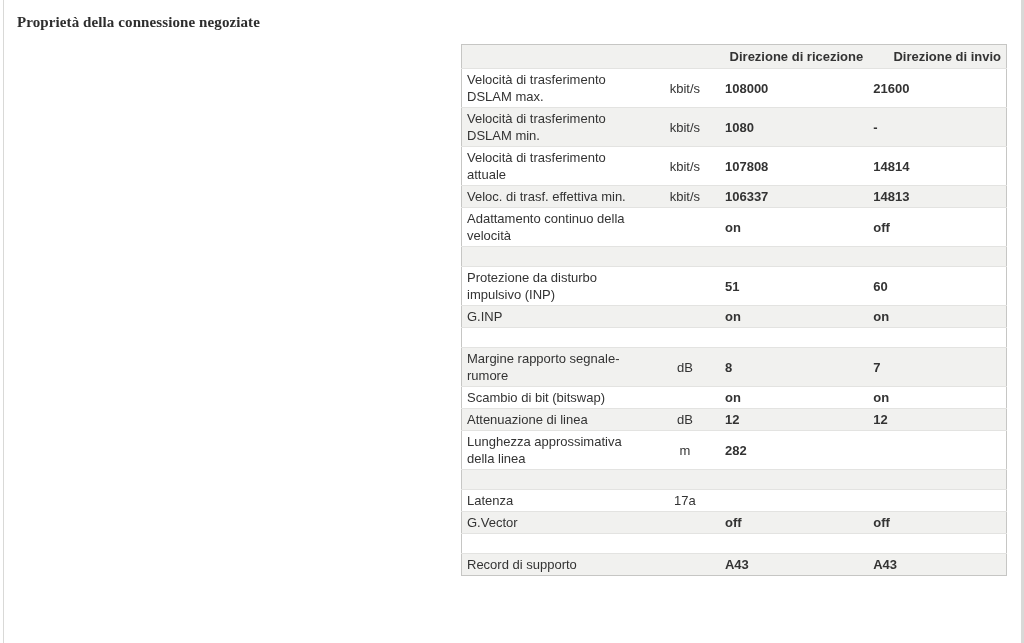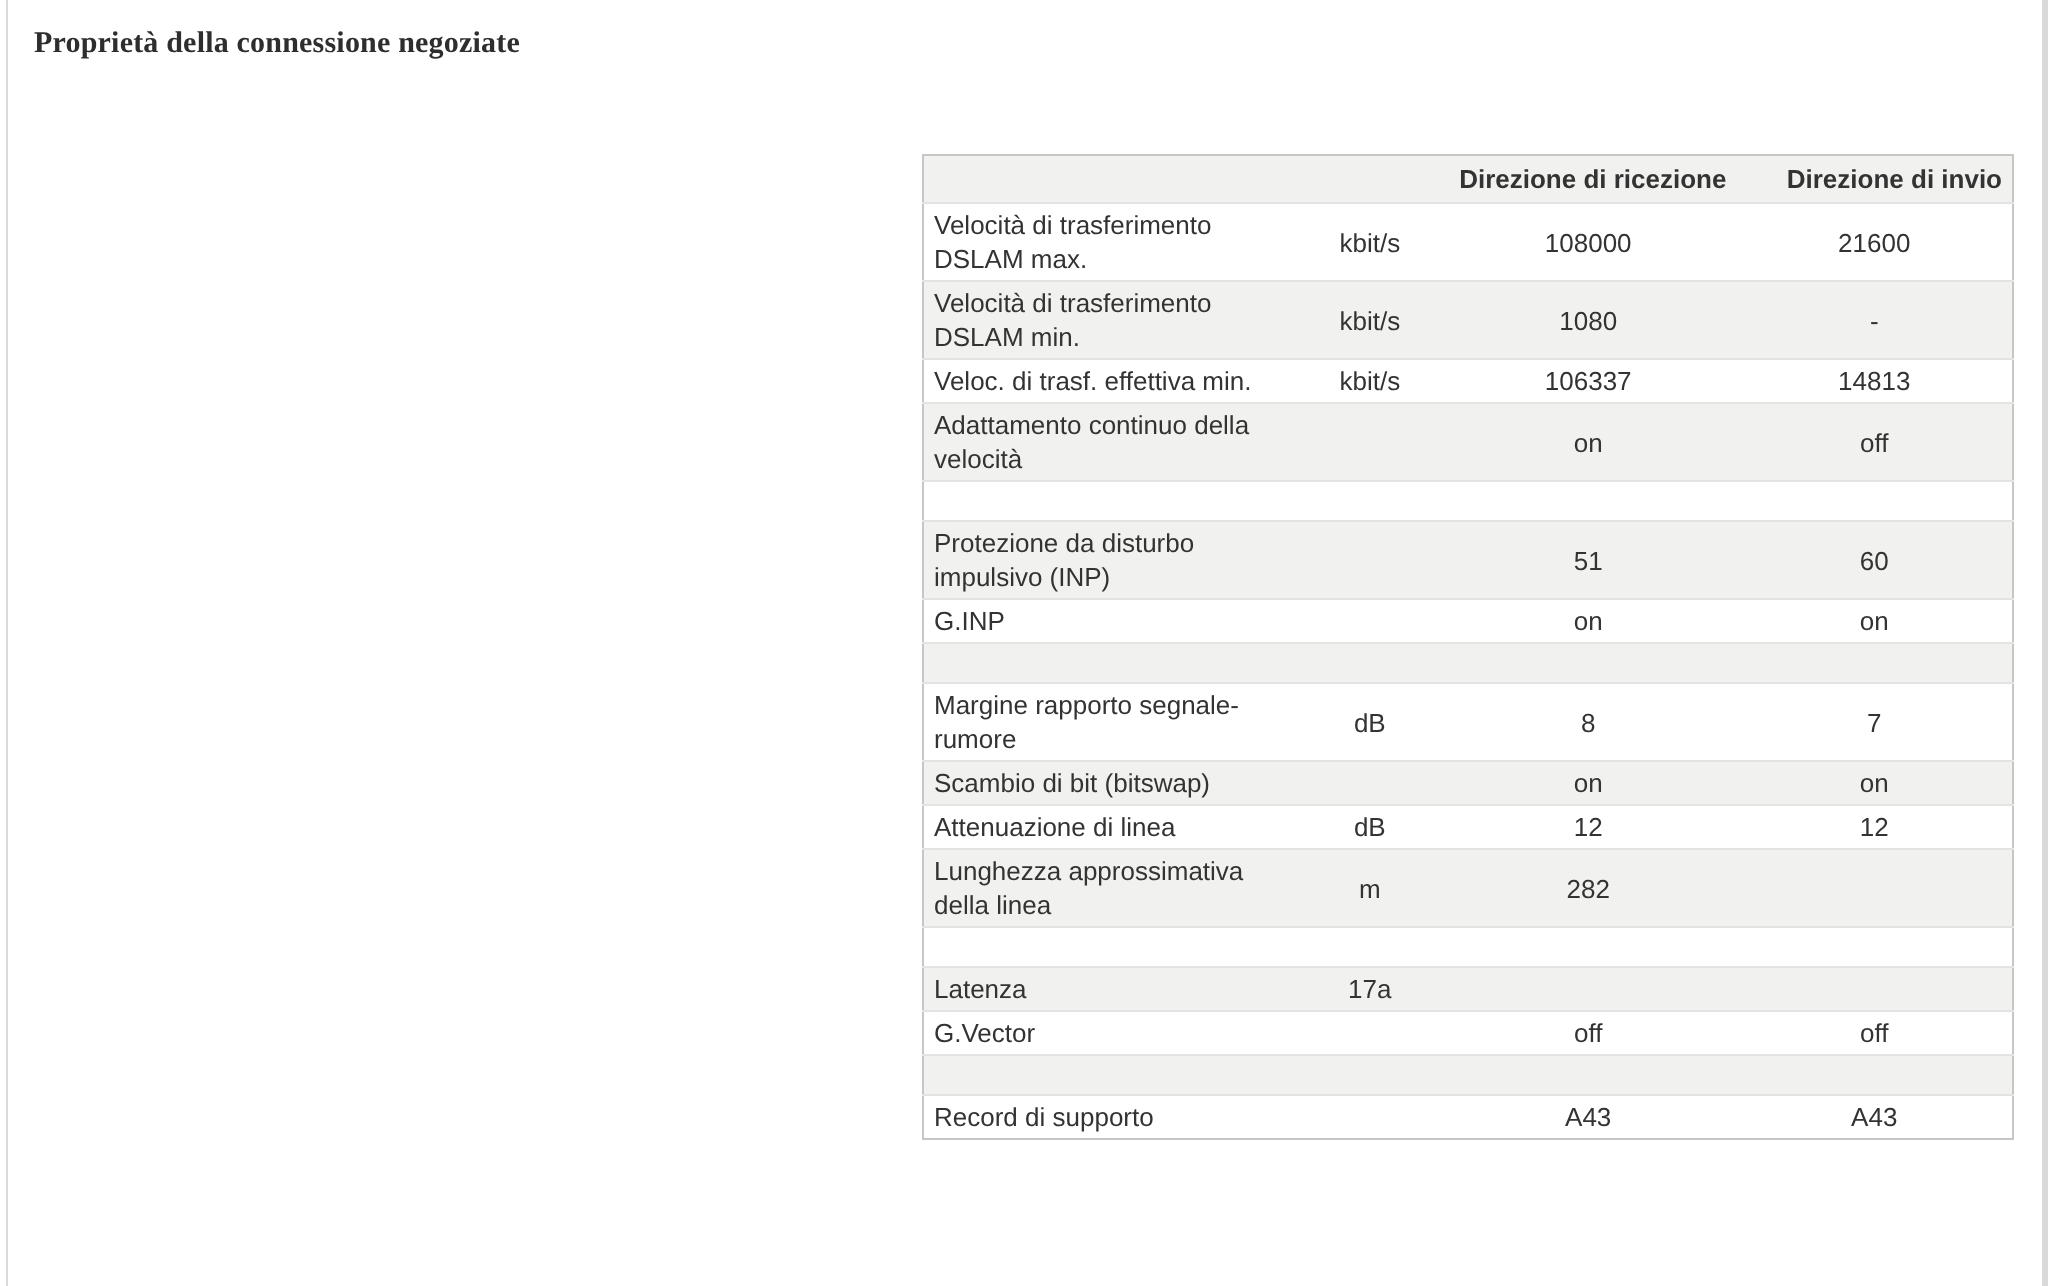--- a/index.html
+++ b/index.html
@@ -27,21 +27,21 @@
     position:absolute;left:1021px;top:0;width:3px;height:643px;
     background:var(--edge-line);
   }
   .page-title{
     position:absolute;left:17px;top:14px;
     font-size:15px;font-weight:bold;color:#2e2e2e;
     letter-spacing:0.1px;
     font-family:Liberation Serif, serif;
   }
   .props-table-wrap{
-    position:absolute;left:461px;top:44px;width:494px;margin-top:33px;
+    position:absolute;left:461px;top:44px;width:494px;
   }
   table.props{
     width:546px;
     border-collapse:collapse;
     table-layout:fixed;
     font-size:13px;
     color:var(--text);
   }
   table.props col.c-label{width:188px;}
   table.props col.c-unit{width:70px;}
@@ -61,21 +61,21 @@
     padding-top:3px;padding-bottom:3px;
     border-bottom:1px solid var(--row-border);
   }
   table.props{
     border:1px solid var(--outer-border);
   }
   table.props tbody tr{border-bottom:1px solid var(--row-border);}
   table.props tbody tr:last-child{border-bottom:0;}
   table.props tbody tr:nth-child(even){background:var(--stripe);}
   table.props tbody tr:nth-child(odd){background:var(--row-white);}
-  table.props td.v{text-align:center;}
+  table.props td.v{text-align:left;font-weight:bold;}
   table.props td.u{text-align:center;}
   table.props tr.spacer td{height:15px;padding-top:2px;padding-bottom:2px;}
 </style>
 </head>
 <body>
 
 <div class="left-edge-line"></div>
 <div class="right-edge-strip"></div>
 
 <div class="page-title">Proprietà della connessione negoziate</div>
@@ -103,20 +103,26 @@
           <td class="v">108000</td>
           <td class="v">21600</td>
         </tr>
         <tr>
           <td>Velocità di trasferimento DSLAM min.</td>
           <td class="u">kbit/s</td>
           <td class="v">1080</td>
           <td class="v">-</td>
         </tr>
         <tr>
+          <td>Velocità di trasferimento attuale</td>
+          <td class="u">kbit/s</td>
+          <td class="v">107808</td>
+          <td class="v">14814</td>
+        </tr>
+        <tr>
           <td>Veloc. di trasf. effettiva min.</td>
           <td class="u">kbit/s</td>
           <td class="v">106337</td>
           <td class="v">14813</td>
         </tr>
         <tr>
           <td>Adattamento continuo della velocità</td>
           <td class="u"></td>
           <td class="v">on</td>
           <td class="v">off</td>

